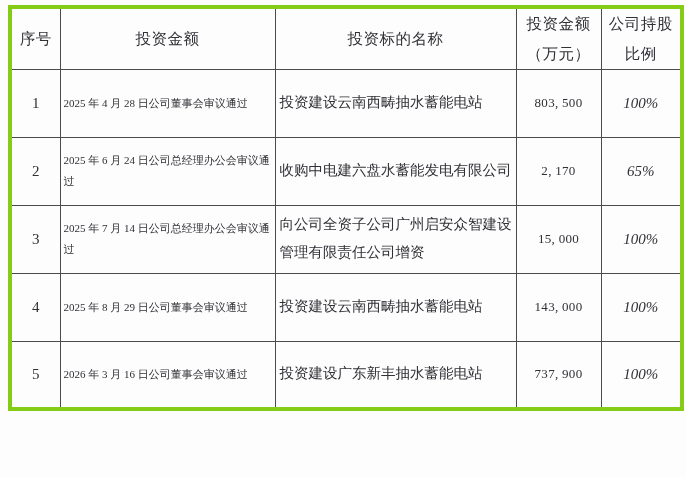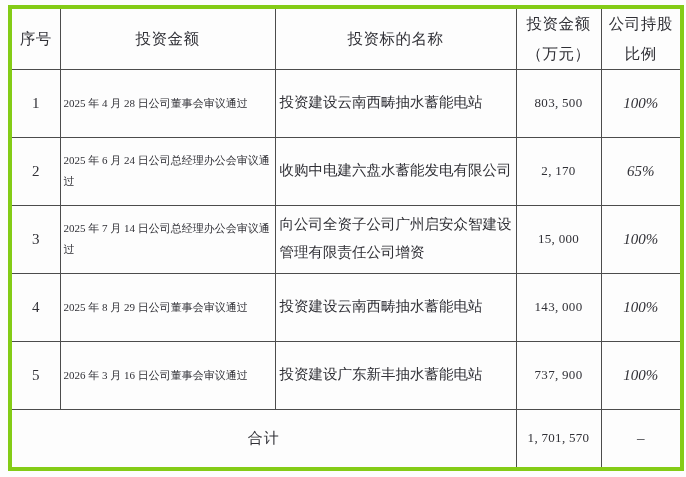--- a/index.html
+++ b/index.html
@@ -108,20 +108,15 @@
         <td class="c-amount">143, 000</td>
         <td class="c-ratio">100%</td>
       </tr>
       <tr class="data-row">
         <td class="c-no">5</td>
         <td class="c-decision">2026 年 3 月 16 日公司董事会审议通过</td>
         <td class="c-target">投资建设广东新丰抽水蓄能电站</td>
         <td class="c-amount">737, 900</td>
         <td class="c-ratio">100%</td>
       </tr>
-      <tr class="total-row">
-        <td class="c-total-label" colspan="3">合计</td>
-        <td class="c-amount">1, 701, 570</td>
-        <td class="c-ratio">–</td>
-      </tr>
     </tbody>
   </table>
 </div>
 
 </body></html>

